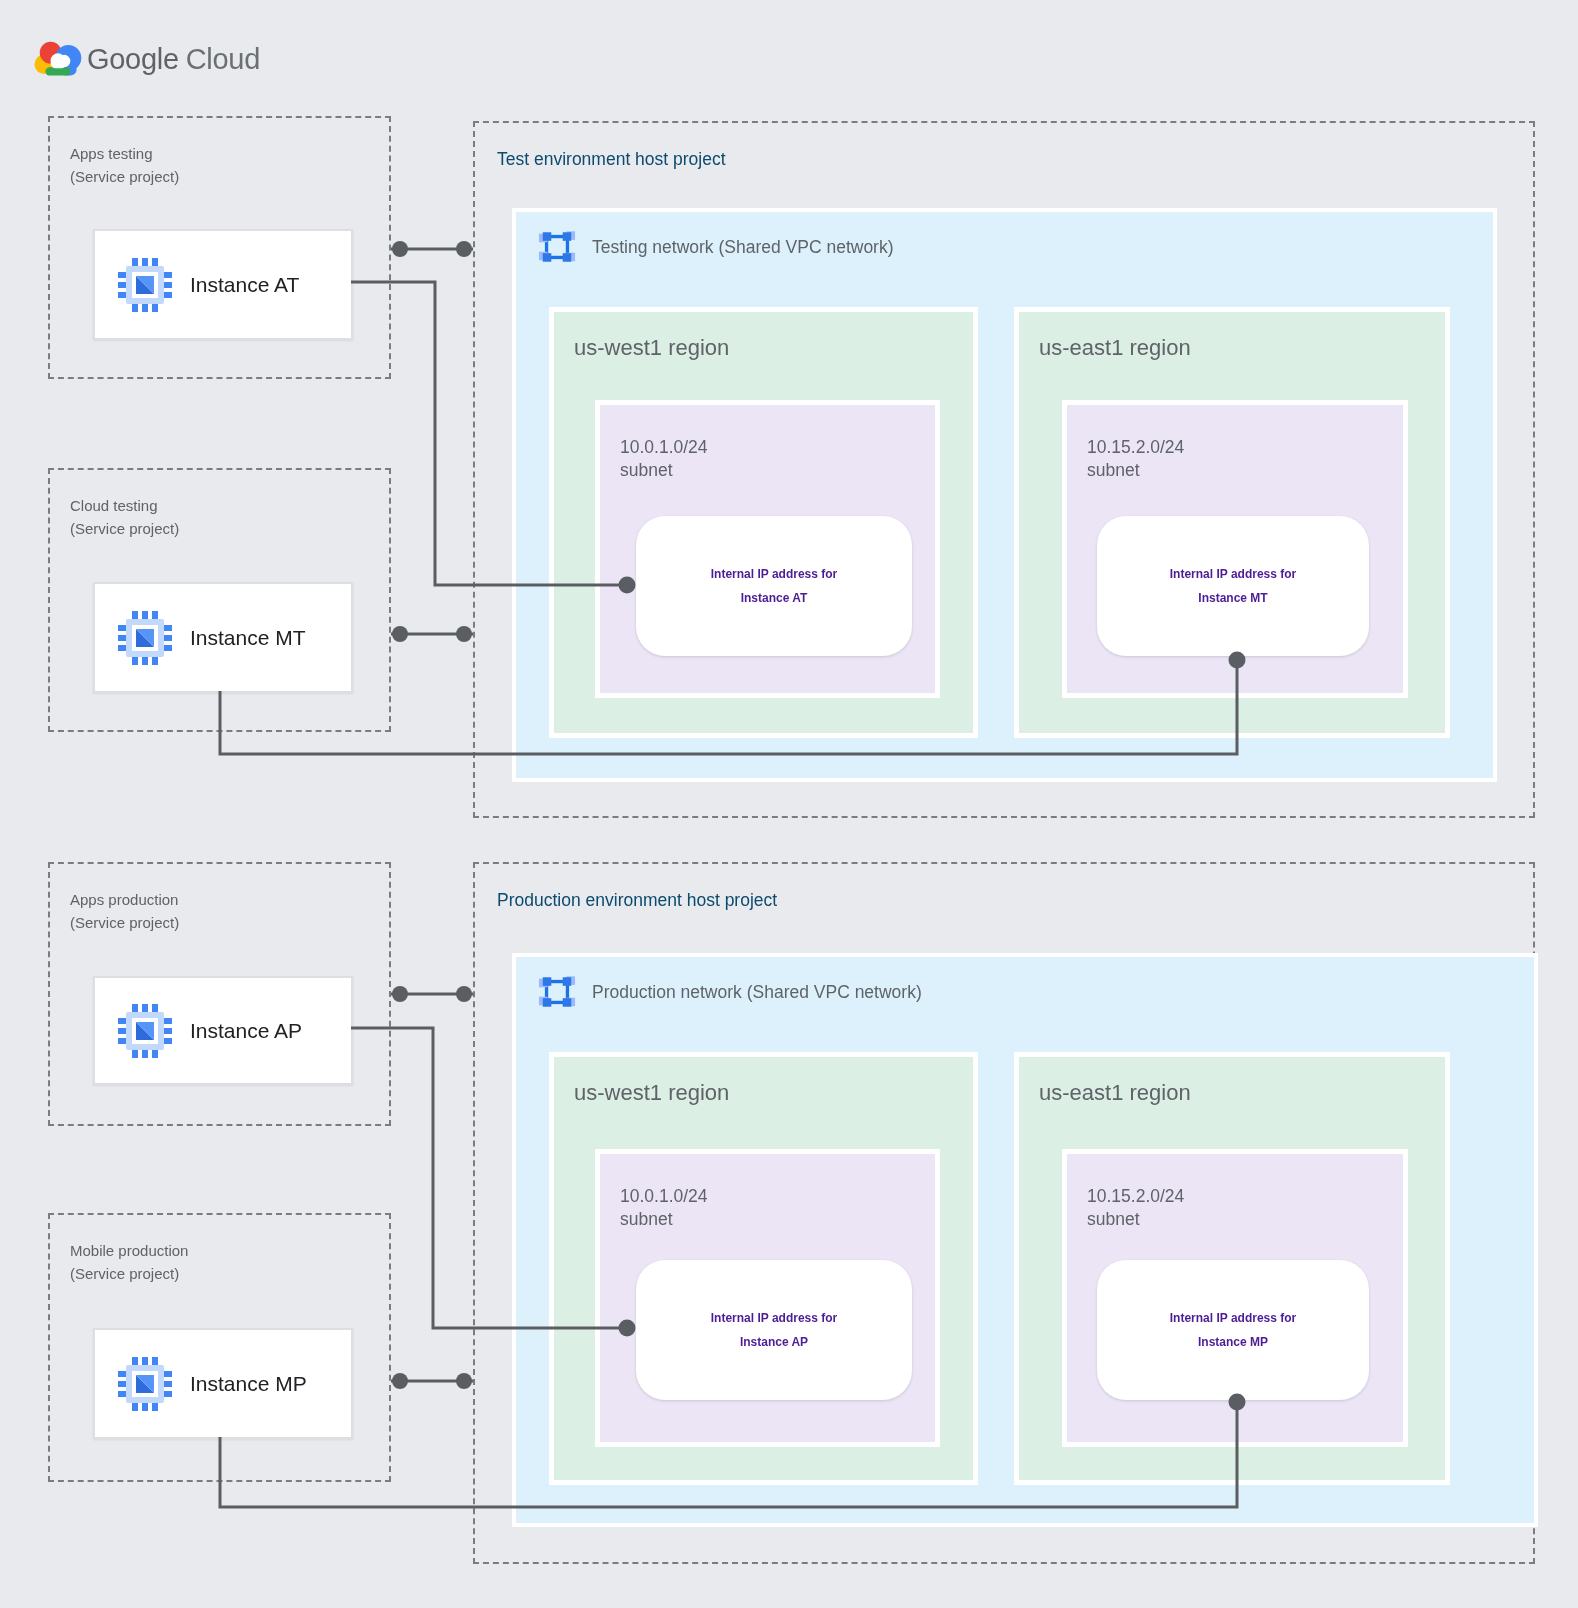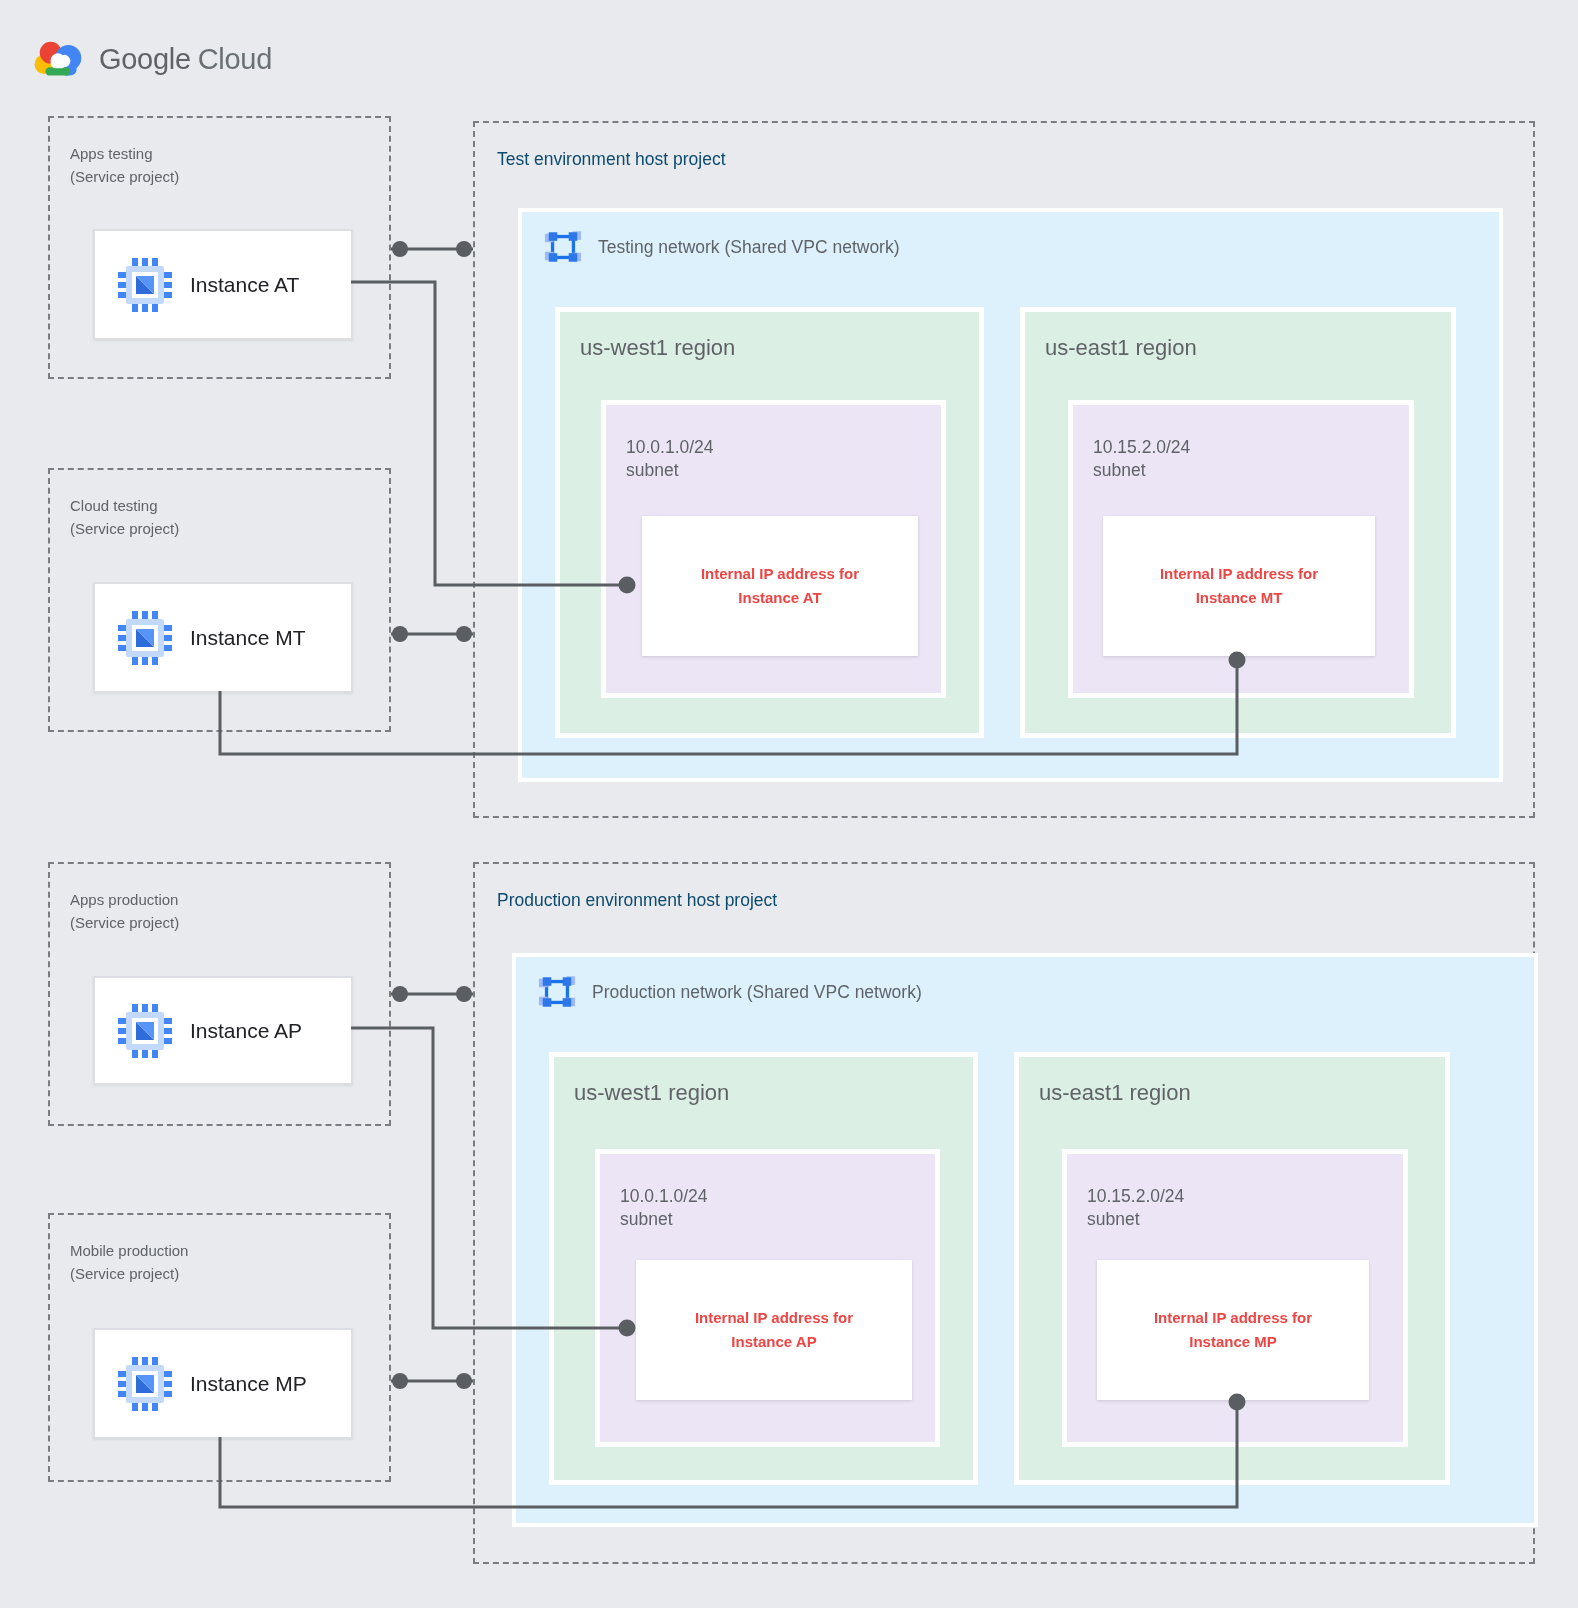--- a/index.html
+++ b/index.html
@@ -14,23 +14,23 @@
   .instance svg{margin-left:22px;flex:0 0 auto;}
   .net{position:absolute;background:#ddf1fc;border:4px solid #ffffff;box-sizing:border-box;}
   .net-head{position:absolute;left:22px;top:16px;display:flex;align-items:center;}
   .net-label{font-size:17.5px;color:#5f6368;margin-left:16px;}
   .region{position:absolute;background:#dcefe4;border:5px solid #ffffff;box-sizing:border-box;}
   .region-name{position:absolute;left:20px;top:23px;font-size:22px;color:#5f6368;}
   .subnet{position:absolute;background:#ebe5f6;border:5px solid #ffffff;box-sizing:border-box;padding-left:36px;}
   .subnet-label{position:absolute;left:20px;top:31px;font-size:17.5px;color:#5f6368;line-height:23px;}
   .ipbox{position:absolute;background:#ffffff;box-shadow:0 1px 3px rgba(0,0,0,.14);
     display:flex;flex-direction:column;align-items:center;justify-content:center;
-    text-align:center;font-weight:bold;font-size:15px;color:#ef4444;line-height:24px;}
+    text-align:center;font-weight:bold;font-size:12px;color:#4c1d95;line-height:24px;border-radius:29px;}
   .logo{position:absolute;left:33px;top:38px;display:flex;align-items:center;}
-  .logo-text{margin-left:12px;font-size:29px;color:#5f6368;letter-spacing:-0.3px;}
+  .logo-text{font-size:29px;color:#5f6368;letter-spacing:-0.3px;}
   .logo-text .g{font-weight:500;}
   .logo-text .c{font-weight:400;margin-left:7px;color:#6b7075;}
   .wires{position:absolute;left:0;top:0;pointer-events:none;}
 </style>
 </head>
 <body>
 
 <div class="canvas">
 
   <div class="logo">
@@ -105,21 +105,21 @@
         <path d="M19 19 L19 37 L37 37 Z" fill="#2f6cdb"></path>
         <path d="M19 19 L37 19 L37 37 Z" fill="#5694f7"></path>
       </svg>
       <span class="ilabel">Instance MT</span>
     </div>
   </div>
 
   <div class="dashed" style="left:473px;top:121px;width:1062px;height:697px;">
     <div class="host-title">Test environment host project</div>
 
-    <div class="net" style="left:37px;top:85px;width:985px;height:574px;margin-left:6px;">
+    <div class="net" style="left:37px;top:85px;width:985px;height:574px;">
       <div class="net-head">
         <svg width="38" height="38" viewBox="0 0 40 40">
           <rect x="9" y="9" width="22" height="22" fill="none" stroke="#1a73e8" stroke-width="3.5"></rect>
           <rect x="1" y="6" width="9" height="9" fill="#9db9f7"></rect>
             <rect x="30" y="3.5" width="9" height="9" fill="#9db9f7"></rect>
           <rect x="1" y="25" width="9" height="9" fill="#9db9f7"></rect>
             <rect x="30" y="26" width="9" height="9" fill="#9db9f7"></rect>
           <rect x="5" y="4.5" width="9" height="9" fill="#2e77e8"></rect>
             <rect x="26" y="4.5" width="9" height="9" fill="#2e77e8"></rect>
           <rect x="5" y="26.5" width="9" height="9" fill="#2e77e8"></rect>

